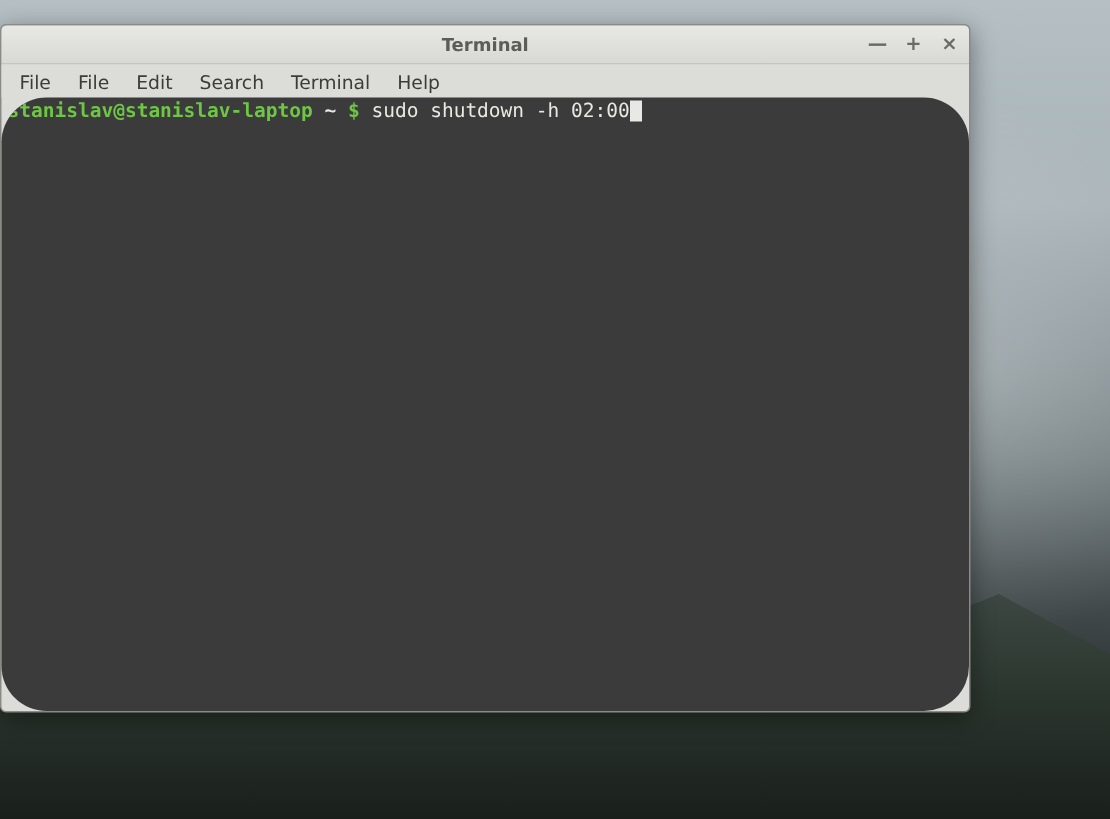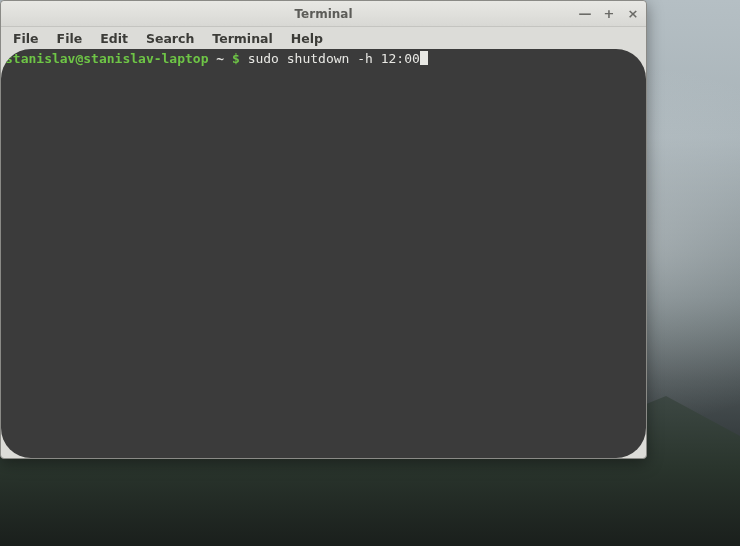--- a/index.html
+++ b/index.html
@@ -34,21 +34,21 @@
       left: 0;
       right: 0;
       height: 200px;
       background: linear-gradient(to top, #1a1f1c 0%, #2a352d 40%, #3a4540 70%, transparent 100%);
       clip-path: polygon(0 100%, 0 40%, 10% 30%, 20% 45%, 35% 20%, 50% 50%, 65% 15%, 80% 40%, 90% 25%, 100% 45%, 100% 100%);
     }
     
     .window {
       position: absolute;
       left: 0;
-      top: 0;
+      top: 16px;
       width: 647px;
       height: 459px;
       background: #dcdcd8;
       border: 1px solid #8a8a86;
       border-radius: 4px;
       box-shadow: 0 4px 16px rgba(0,0,0,0.4);
       display: flex;
       flex-direction: column;
     }
     
@@ -91,21 +91,20 @@
       font-weight: bold;
     }
     
     .menubar {
       height: 22px;
       background: #dcdcd8;
       display: flex;
       align-items: center;
       padding: 0 4px;
       gap: 2px;
-      font-weight: bold;
     }
     
     .menu-item {
       padding: 2px 8px;
       color: #3c3c38;
       font-size: 12.5px;
       cursor: pointer;
     }
     
     .terminal-area {
@@ -177,17 +176,17 @@
     <span class="menu-item">File</span>
     <span class="menu-item">File</span>
     <span class="menu-item">Edit</span>
     <span class="menu-item">Search</span>
     <span class="menu-item">Terminal</span>
     <span class="menu-item">Help</span>
   </div>
 
   <div class="terminal-area">
     <div class="prompt-line">
-      <span class="user-host">stanislav@stanislav-laptop</span><span class="path-sep"> ~ </span><span class="dollar">$</span><span class="command"> sudo shutdown -h 12:00</span><span class="cursor-block"></span>
+      <span class="user-host">stanislav@stanislav-laptop</span><span class="path-sep"> ~ </span><span class="dollar">$</span><span class="command"> sudo shutdown -h 02:00</span><span class="cursor-block"></span>
     </div>
   </div>
 
 </div>
 
 </body></html>

